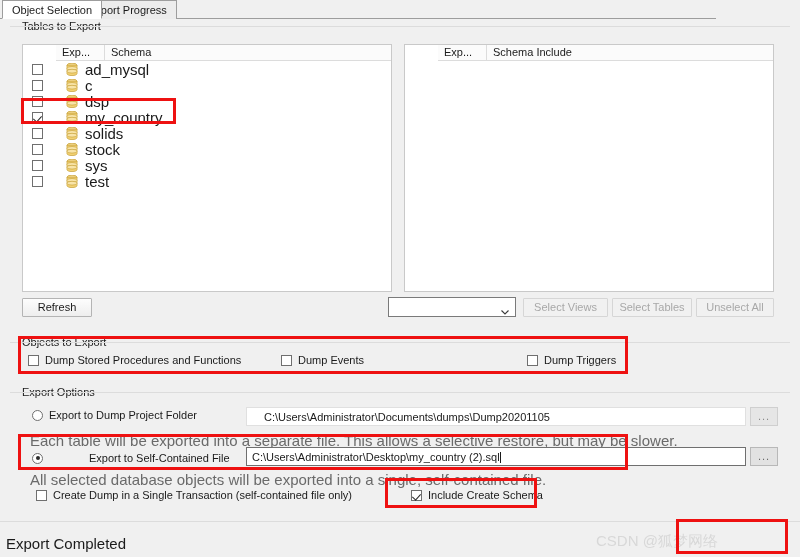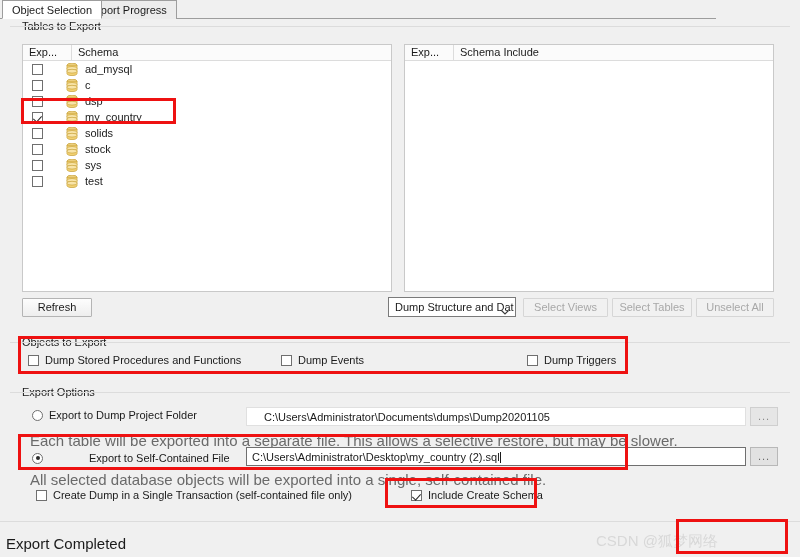--- a/index.html
+++ b/index.html
@@ -77,20 +77,21 @@
     border: 1px solid #c9c9c9;
     box-sizing: border-box;
     overflow: hidden;
   }
   .listhead {
     position: relative;
     height: 16px;
     background: #fbfbfb;
     border-bottom: 1px solid #dcdcdc;
     box-sizing: border-box;
+    margin-left: 33px;
   }
   .hcell {
     position: absolute;
     top: 0;
     height: 15px;
     line-height: 15px;
     font-size: 11px;
     color: #1a1a1a;
     padding-left: 6px;
     box-sizing: border-box;
@@ -103,21 +104,21 @@
   .row {
     position: relative;
     height: 16px;
     display: flex;
     align-items: center;
   }
   .row .cb { margin-left: 9px; }
   .row .dbicon { margin-left: 23px; }
   .row .rlabel {
     margin-left: 7px;
-    font-size: 11px;
+    font-size: 15px;
     color: #1a1a1a;
     white-space: nowrap;
   }
 
   
   .cb {
     width: 11px; height: 11px;
     border: 1px solid #6f6f6f;
     background: #ffffff;
     box-sizing: border-box;
@@ -422,21 +423,20 @@
       <div class="hcell" style="left:49px; width:300px;">Schema Include</div>
     </div>
     <div class="rows"></div>
   </div>
 
   <div class="btn" style="left:22px; top:298px; width:70px; height:19px; line-height:17px;">
     <span>Refresh</span>
   </div>
 
   <div class="combo" style="left:388px; top:297px; width:128px; height:20px;">
-    <span class="ctext">Dump Structure and Dat</span>
     <span class="carrow">
       <svg width="8" height="5" viewBox="0 0 8 5">
           <path d="M0.5 0.5 L4 4 L7.5 0.5" fill="none" stroke="#3a3a3a" stroke-width="1.1"></path>
         </svg>
     </span>
   </div>
 
   <div class="btn disabled" style="left:523px; top:298px; width:85px; height:19px; line-height:17px;">
     <span>Select Views</span>
   </div>

